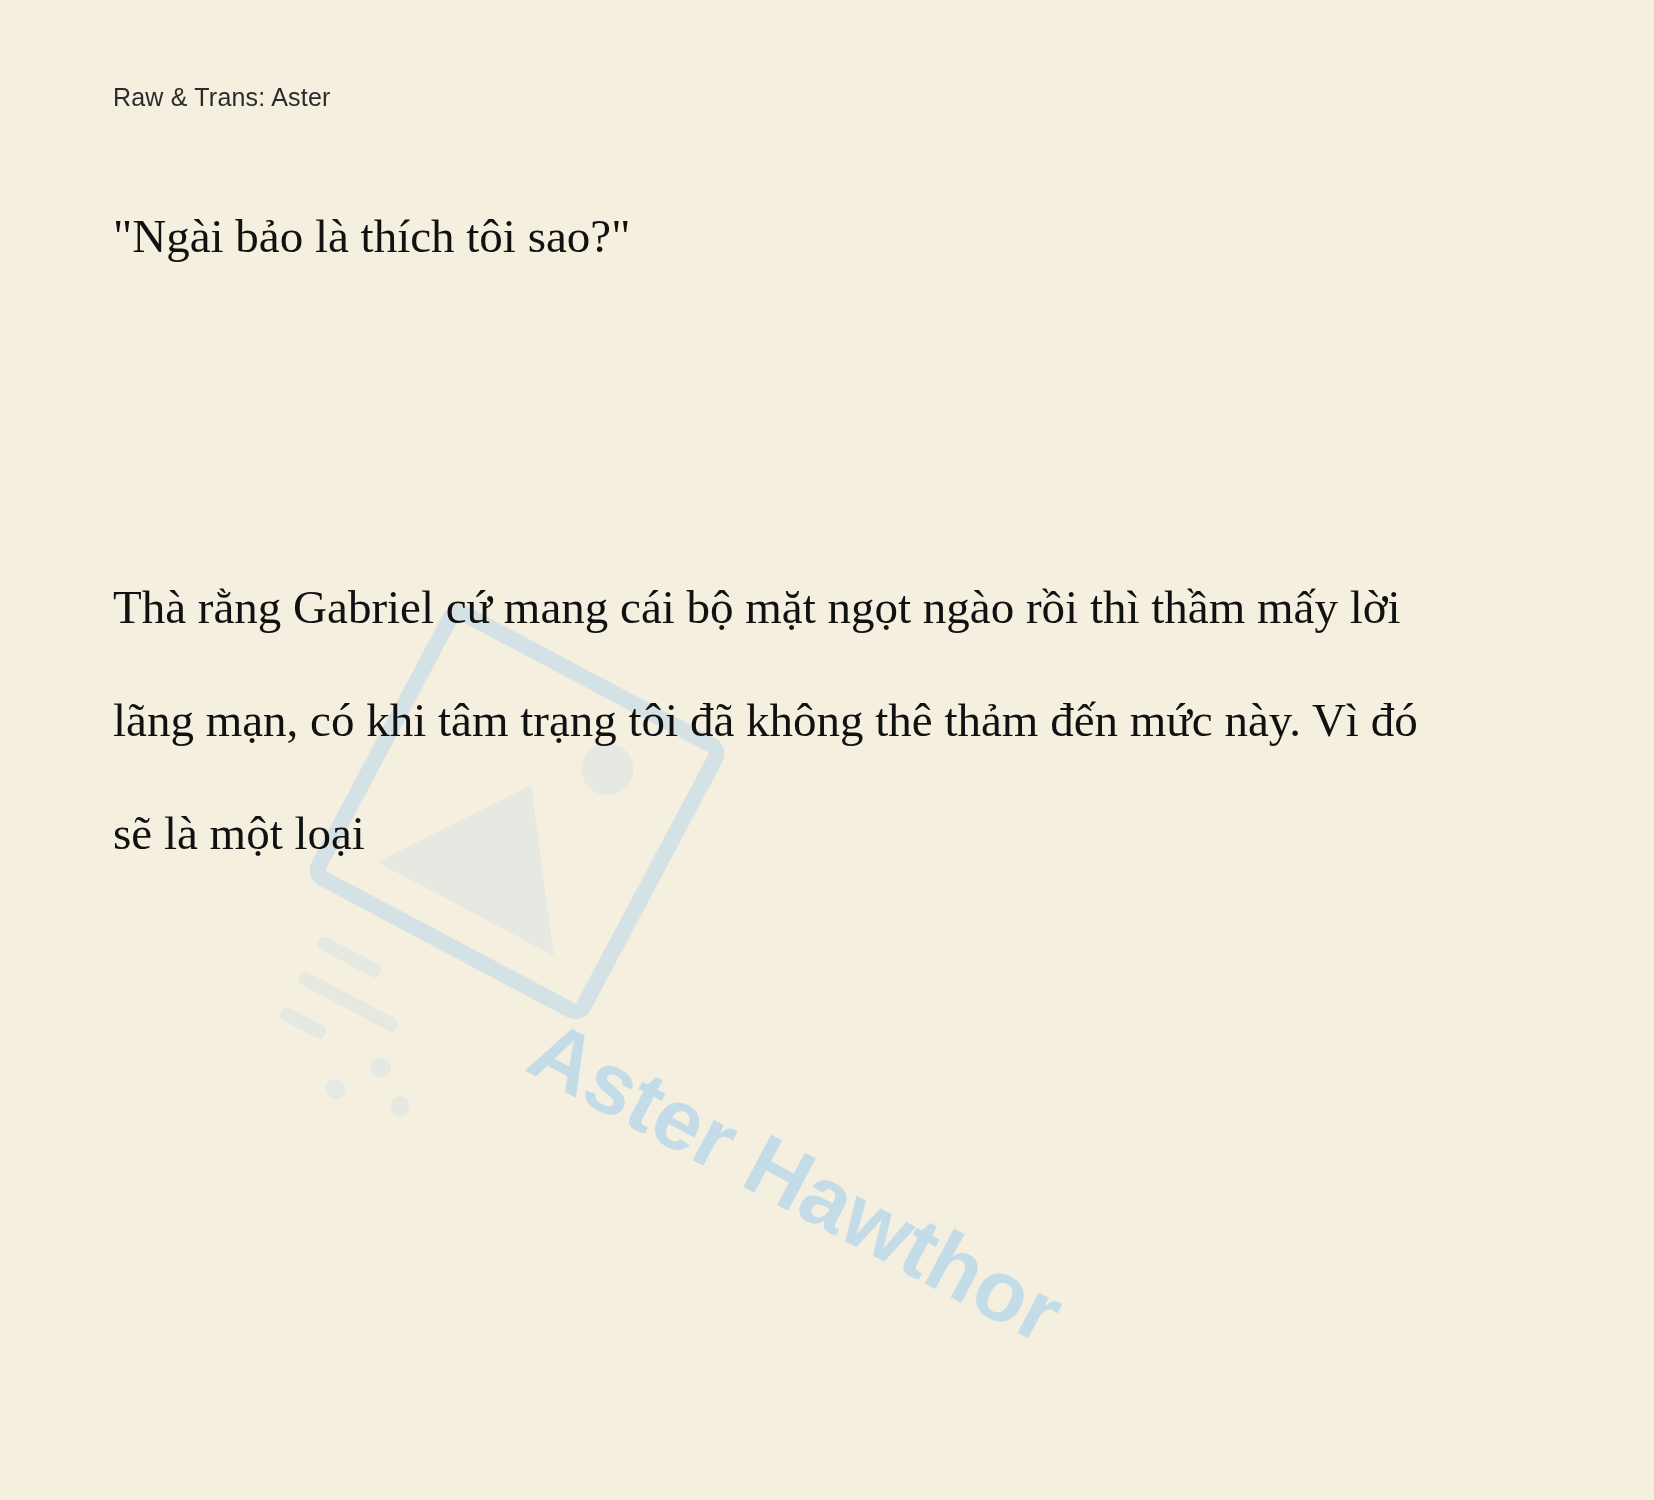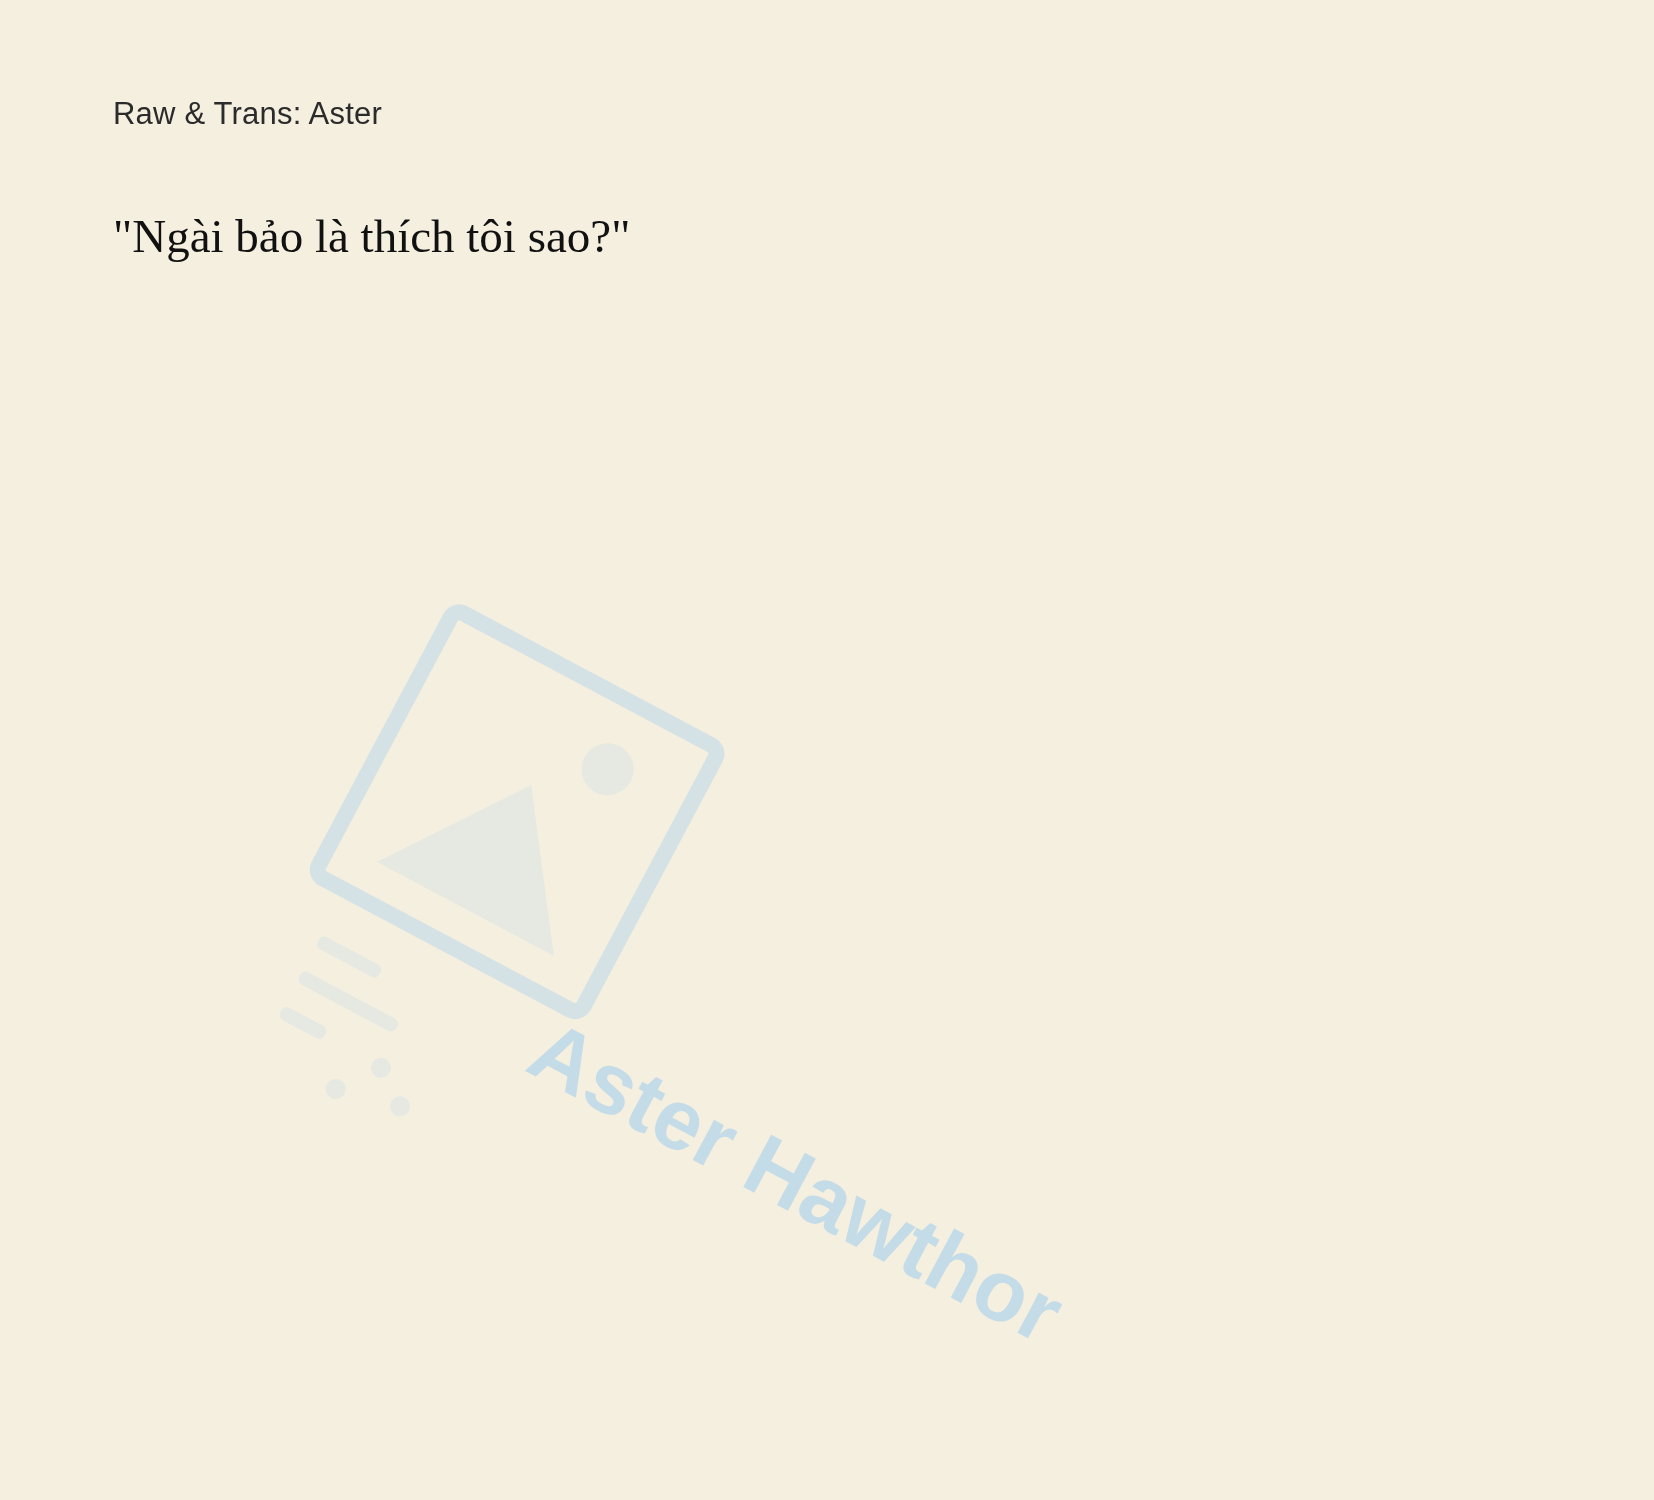--- a/index.html
+++ b/index.html
@@ -51,23 +51,23 @@
   }
 
   .content {
     position: relative;
     z-index: 2;
   }
 
   .credit {
     position: absolute;
     left: 113px;
-    top: 96px;
+    top: 83px;
     font-family: "Liberation Sans", sans-serif;
-    font-size: 31px;
+    font-size: 25px;
     color: #2b2b2b;
     letter-spacing: 0.2px;
   }
 
   .body-text {
     position: absolute;
     left: 113px;
     top: 180px;
     width: 1330px;
     font-family: "Liberation Serif", serif;
@@ -115,16 +115,17 @@
 
   <div class="watermark-text">Aster Hawthor</div>
 
   <div class="content">
     <div class="credit">Raw &amp; Trans: Aster</div>
 
     <div class="body-text">
       <p class="para quote">"Ngài bảo là thích tôi sao?"</p>
       <div class="spacer-lg"></div>
       <div class="spacer-md"></div>
+      <p class="para">Thà rằng Gabriel cứ mang cái bộ mặt ngọt ngào rồi thì thầm mấy lời lãng mạn, có khi tâm trạng tôi đã không thê thảm đến mức này. Vì đó sẽ là một loại</p>
     </div>
   </div>
 
 </div>
 
 </body></html>

